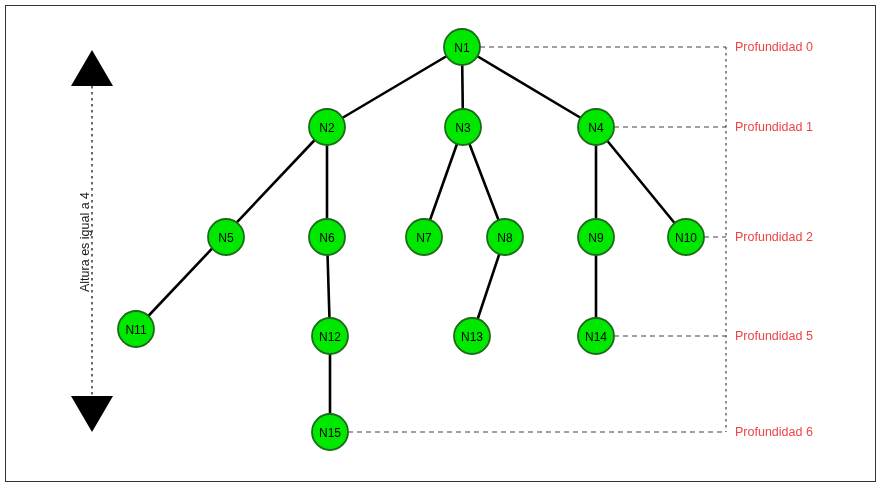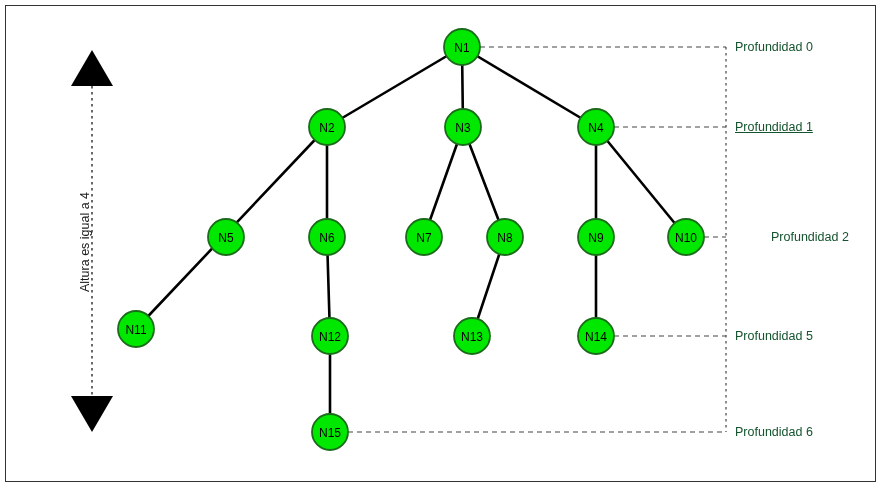--- a/index.html
+++ b/index.html
@@ -39,21 +39,21 @@
     font-size: 12px;
     fill: #000000;
     text-anchor: middle;
     dominant-baseline: central;
     pointer-events: none;
   }
   .depth-label {
     position: absolute;
     font-family: "Liberation Sans", sans-serif;
     font-size: 12.5px;
-    color: #14532d;
+    color: #ef4444;
     white-space: nowrap;
     transform: translateY(-50%);
   }
   #height-label {
     position: absolute;
     font-family: "Liberation Sans", sans-serif;
     font-size: 12.5px;
     color: #1a1a1a;
     white-space: nowrap;
     transform-origin: 0 0;
@@ -157,21 +157,21 @@
         </g>
         <g>
           <circle cx="330" cy="432" r="18" fill="#00e800" stroke="#1a6b1a" stroke-width="1.8"></circle>
           <text x="330" y="432.5" class="node-label">N15</text>
         </g>
       </g>
   </svg>
 
   <div id="labels-layer">
       <div class="depth-label" style="left: 735px; top: 47px;">Profundidad 0</div>
-      <div class="depth-label" style="left: 735px; top: 127px; text-decoration: underline;">Profundidad 1</div>
-      <div class="depth-label" style="left: 735px; top: 237px; margin-left: 36px;">Profundidad 2</div>
+      <div class="depth-label" style="left: 735px; top: 127px;">Profundidad 1</div>
+      <div class="depth-label" style="left: 735px; top: 237px;">Profundidad 2</div>
       <div class="depth-label" style="left: 735px; top: 336px;">Profundidad 5</div>
       <div class="depth-label" style="left: 735px; top: 432px;">Profundidad 6</div>
     </div>
 
   <div id="height-label" style="left: 78px; top: 292px;">Altura es igual a 4</div>
 
 </div>
 
 </body></html>

